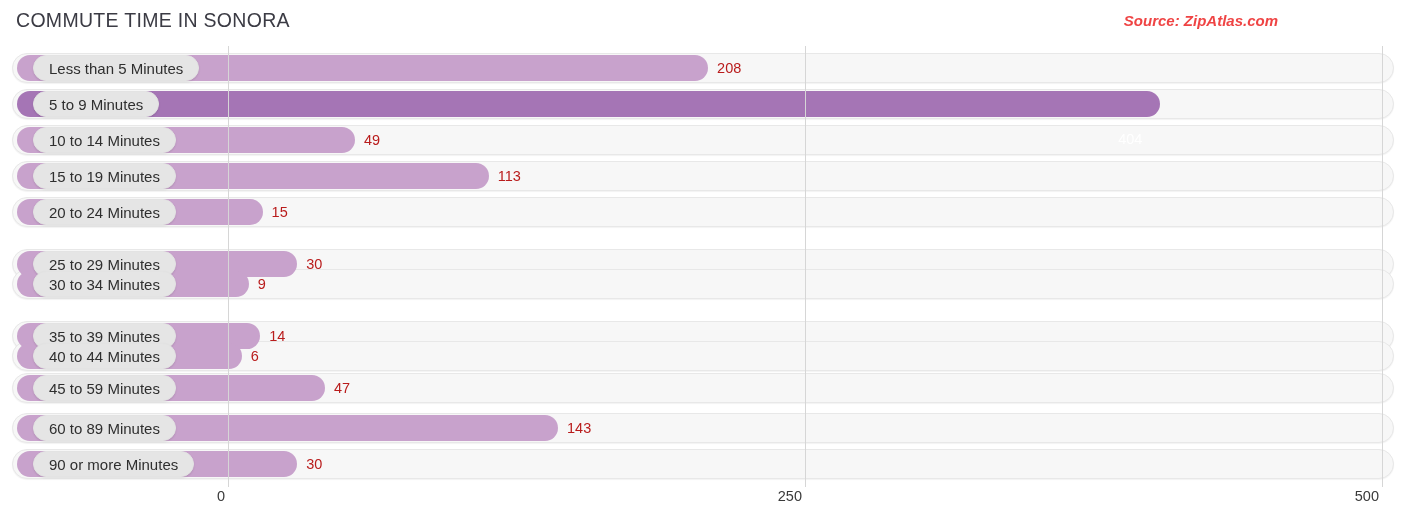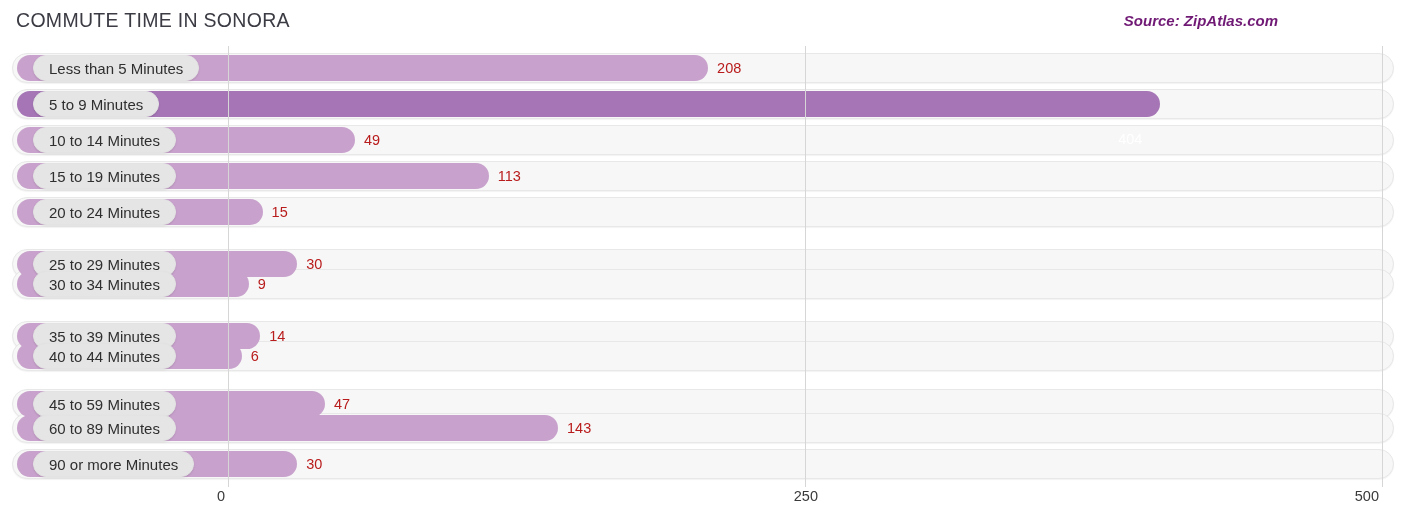--- a/index.html
+++ b/index.html
@@ -33,21 +33,21 @@
     color: #3b3b44;
     white-space: nowrap;
   }
   .chart-source {
     position: absolute;
     right: 12px;
     top: 12px;
     font-size: 15px;
     font-style: italic;
     font-weight: 700;
-    color: #701a75;
+    color: #ef4444;
     white-space: nowrap;
   }
 
   
   .plot {
     position: absolute;
     left: 0;
     top: 46px;
     width: 1406px;
     height: 437px;
@@ -208,21 +208,21 @@
         <div class="bar" style="width: 243.312px; background: rgb(200, 162, 204);"></div>
         <div class="cat-pill">35 to 39 Minutes</div>
         <div class="bar-value" style="left: 269.312px;">14</div>
       </div>
       <div class="row" style="top: 292px;">
         <div class="track"></div>
         <div class="bar" style="width: 224.848px; background: rgb(200, 162, 204);"></div>
         <div class="cat-pill">40 to 44 Minutes</div>
         <div class="bar-value" style="left: 250.848px;">6</div>
       </div>
-      <div class="row" style="top: 340px;">
+      <div class="row" style="top: 324px;">
         <div class="track"></div>
         <div class="bar" style="width: 307.936px; background: rgb(200, 162, 204);"></div>
         <div class="cat-pill">45 to 59 Minutes</div>
         <div class="bar-value" style="left: 333.936px;">47</div>
       </div>
       <div class="row" style="top: 364px;">
         <div class="track"></div>
         <div class="bar" style="width: 541.044px; background: rgb(200, 162, 204);"></div>
         <div class="cat-pill">60 to 89 Minutes</div>
         <div class="bar-value" style="left: 567.044px;">143</div>
@@ -236,15 +236,15 @@
     </div>
   <div class="gridlines" id="gridlines">
       <div class="gridline" style="left: 228px;"></div>
       <div class="gridline" style="left: 805px;"></div>
       <div class="gridline" style="left: 1382px;"></div>
     </div>
 </div>
 
 <div class="axis" id="axis">
     <div class="tick-label" style="left: 225px;">0</div>
-    <div class="tick-label" style="left: 802px; margin-left: 16px;">250</div>
+    <div class="tick-label" style="left: 802px;">250</div>
     <div class="tick-label" style="left: 1379px;">500</div>
   </div>
 
 </body></html>

